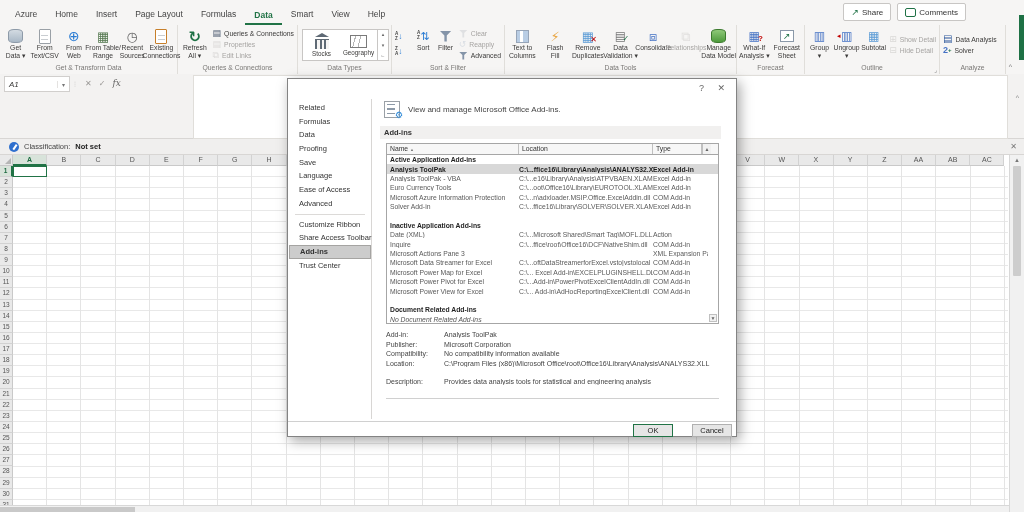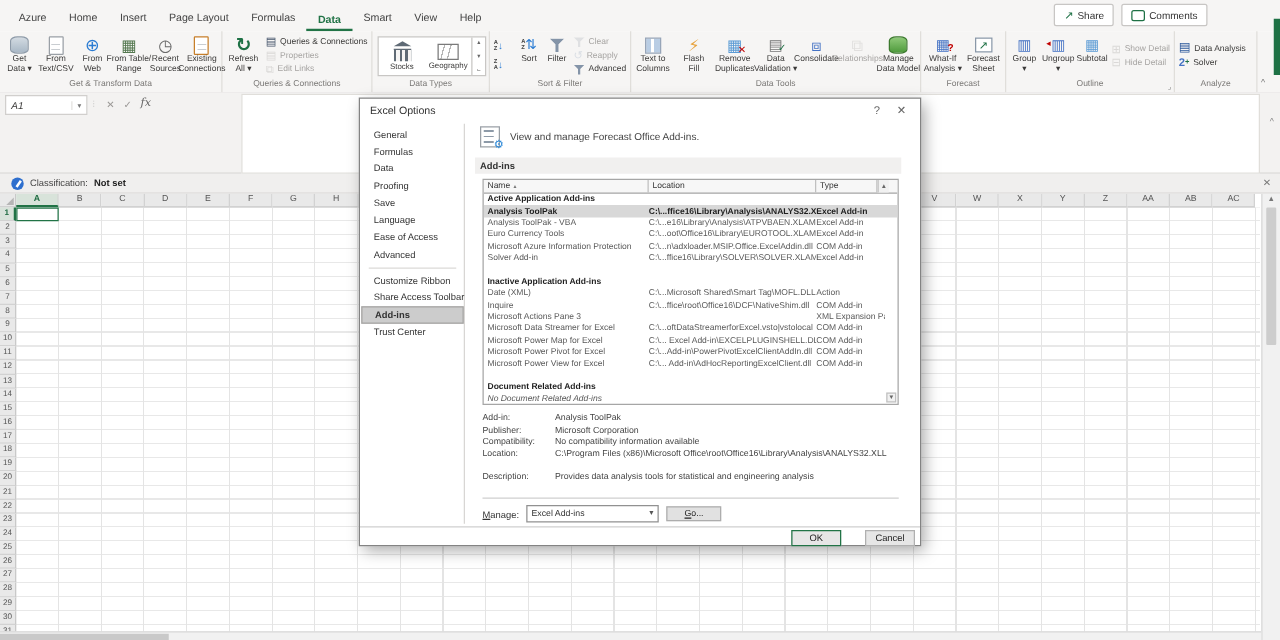--- a/index.html
+++ b/index.html
@@ -544,43 +544,42 @@
     <div class="vscroll">
       <span class="sar">▲</span>
       <div class="thumb"></div>
     </div>
     <div class="hstrip">
         <div class="seg1"></div>
       </div>
   </div>
 
   <div class="dlg">
-    <div class="dtitle">Excel Options</div>
     <span class="dhelp">?</span>
     <span class="dclose">✕</span>
     <div class="dside" id="dside">
-        <div class="sitem">General</div>
+        <div class="sitem">Related</div>
         <div class="sitem">Formulas</div>
         <div class="sitem">Data</div>
         <div class="sitem">Proofing</div>
         <div class="sitem">Save</div>
         <div class="sitem">Language</div>
         <div class="sitem">Ease of Access</div>
         <div class="sitem">Advanced</div>
         <div class="sdivider"></div>
         <div class="sitem">Customize Ribbon</div>
         <div class="sitem">Share Access Toolbar</div>
         <div class="sitem sel">Add-ins</div>
         <div class="sitem">Trust Center</div>
       </div>
     <div class="dhdr">
       <span class="hdric">
           <span class="gear">⚙</span>
         </span>
-      <span>View and manage Forecast Office Add-ins.</span>
+      <span>View and manage Microsoft Office Add-ins.</span>
     </div>
     <div class="dband">Add-ins</div>
     <div class="dtable" id="dtable">
         <div class="thead">
           <div class="thc" style="width: 132px;">Name <span class="sortmark">▲</span></div>
           <div class="thc" style="width: 134px;">Location</div>
           <div class="thc" style="width: 49px;">Type</div>
           <div class="tscroll">▲</div>
         </div>
         <div class="trow sechdr">
@@ -675,26 +674,18 @@
         <div class="drow">
           <span class="dl">Location:</span>
           <span class="dv">C:\Program Files (x86)\Microsoft Office\root\Office16\Library\Analysis\ANALYS32.XLL</span>
         </div>
         <div class="drow desc">
           <span class="dl">Description:</span>
           <span class="dv">Provides data analysis tools for statistical and engineering analysis</span>
         </div>
       </div>
     <div class="dsep"></div>
-    <div class="dmanage">
-      <span id="managelabel"><u class="key">M</u>anage:</span>
-      <div class="msel">
-        <span class="mval">Excel Add-ins</span>
-        <span class="mdrop">▼</span>
-      </div>
-      <div class="gobtn" id="gobtn"><u class="key">G</u>o...</div>
-    </div>
     <div class="dbottomline"></div>
     <div class="okbtn">OK</div>
     <div class="cancelbtn">Cancel</div>
   </div>
 
 </div>
 
 </body></html>

